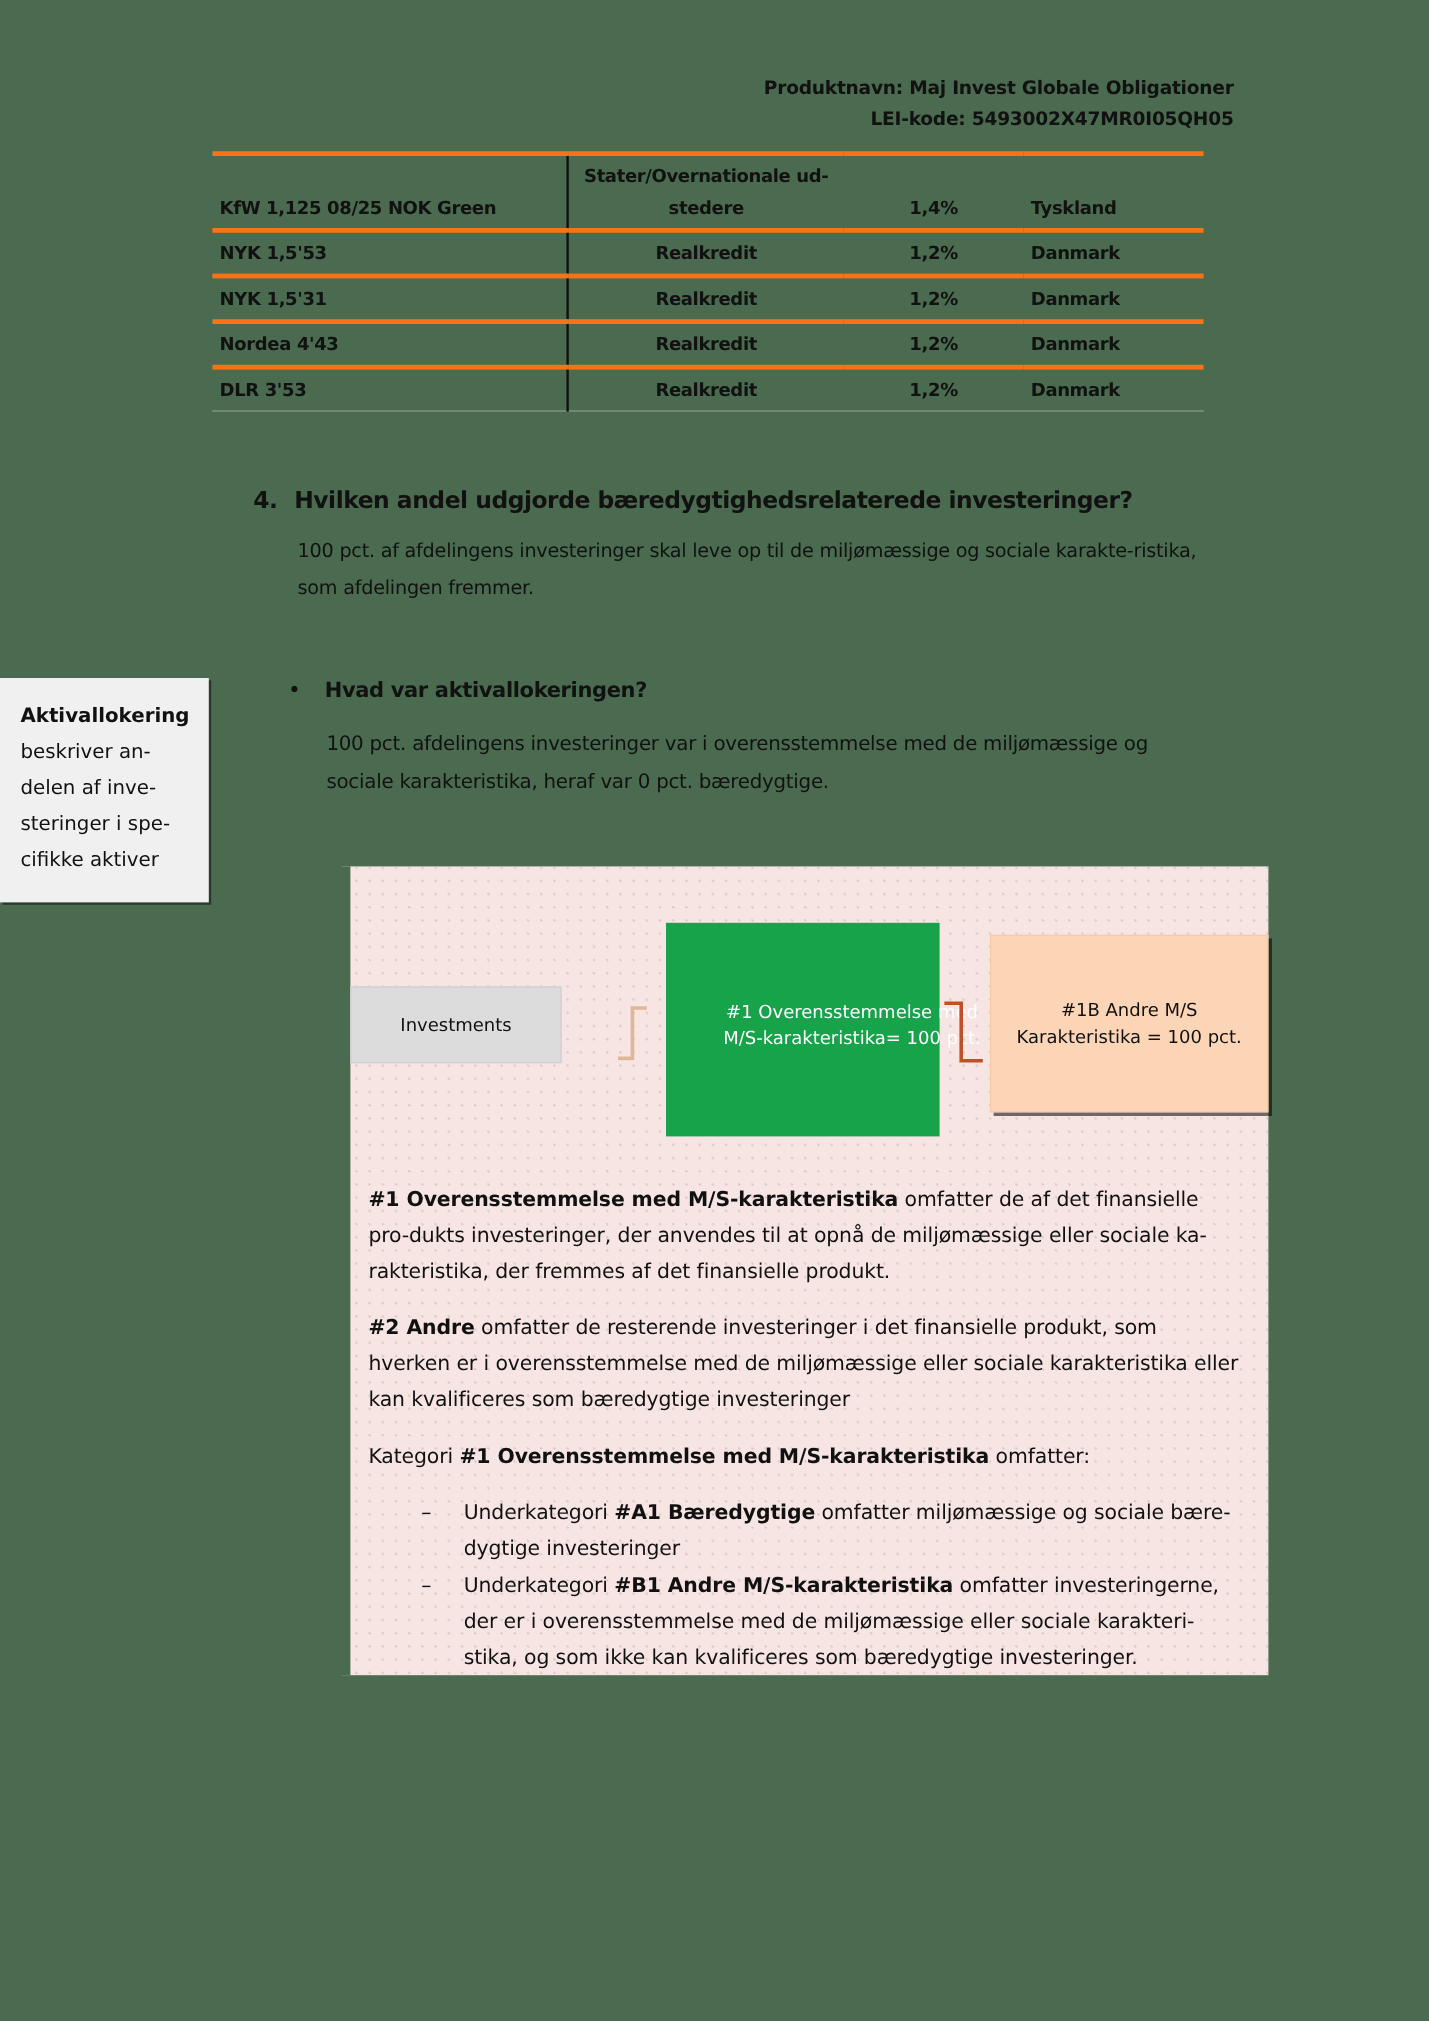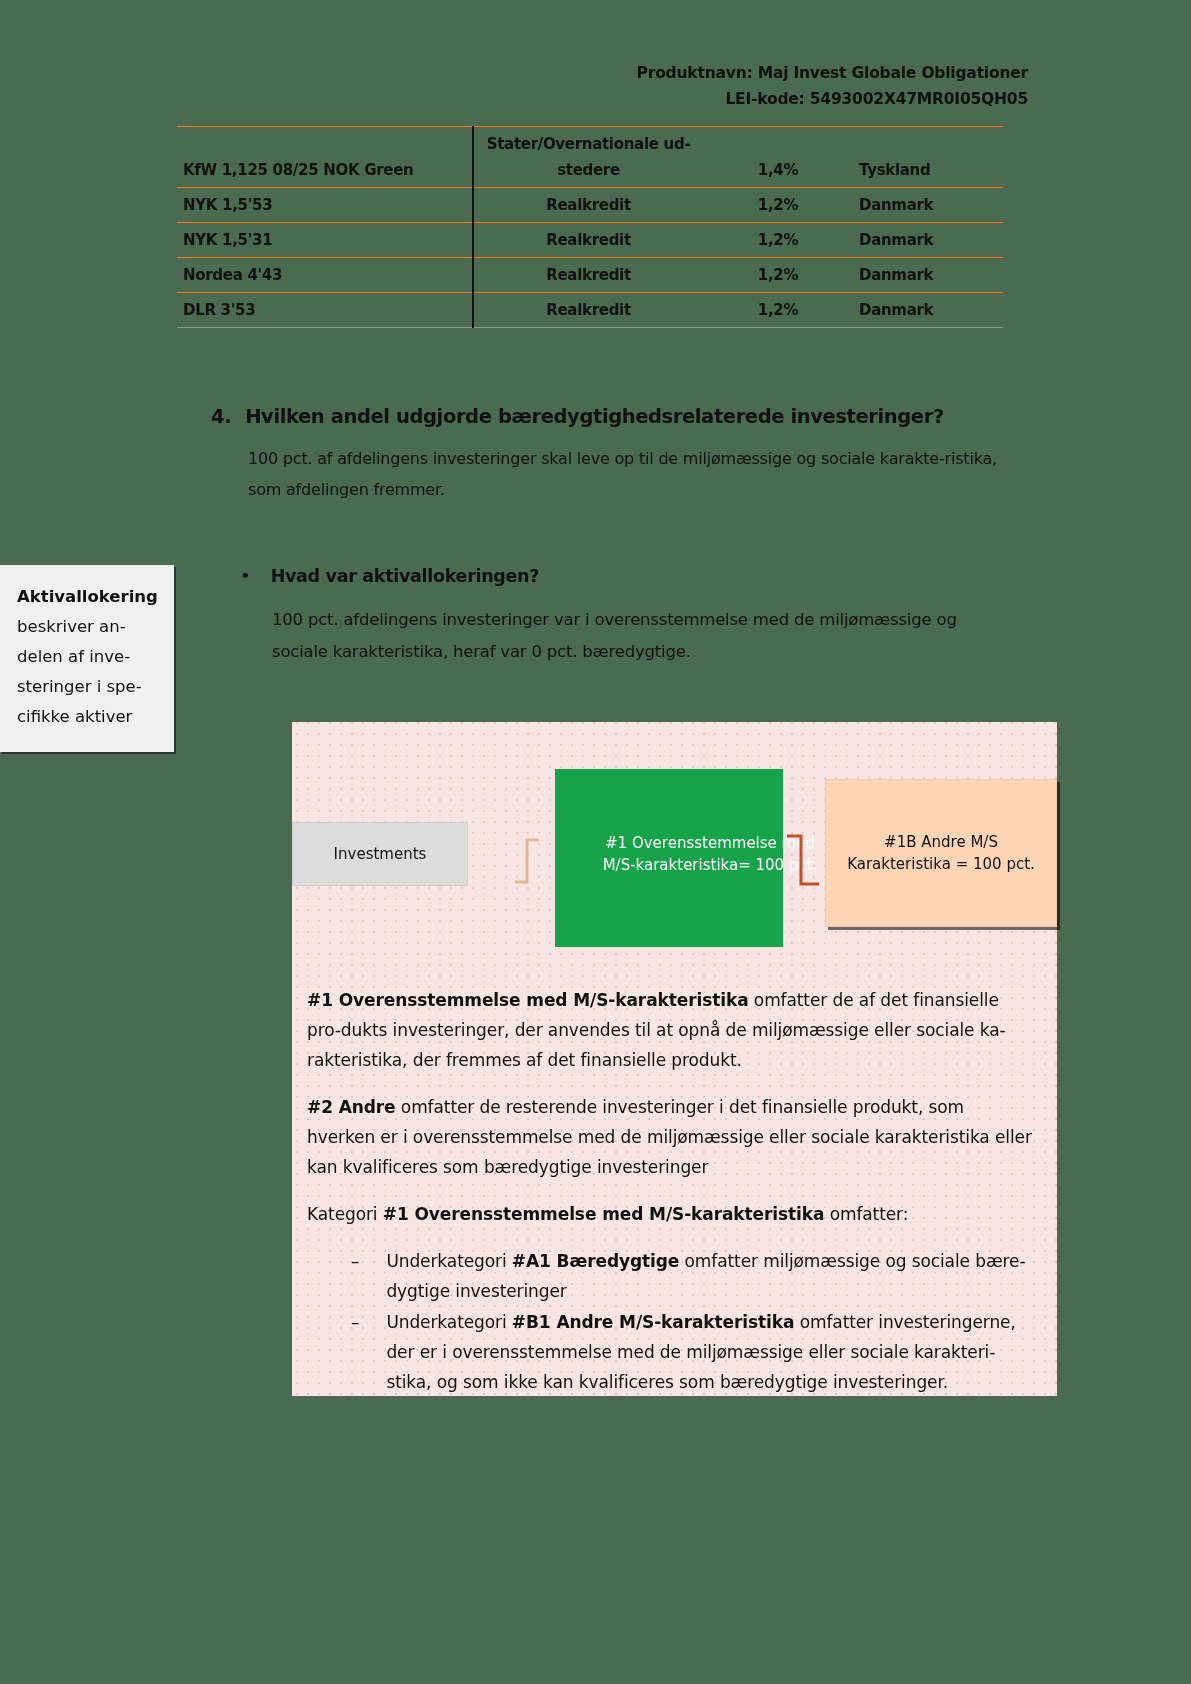--- a/index.html
+++ b/index.html
@@ -42,21 +42,21 @@
     width: 826px;
     border-collapse: collapse;
     font-family: "DejaVu Sans", sans-serif;
     font-size: 15px;
     font-weight: 700;
     color: #111;
     letter-spacing: -0.3px;
   }
   .holdings-table td {
     padding: 4px 6px;
-    border-top: 1px solid #f97316;
+    border-top: 4px solid #f97316;
     vertical-align: bottom;
     line-height: 26px;
   }
   .holdings-table tr:last-child td { border-bottom: 1px solid #8d9b8e; }
   .c-name   { width: 296px; text-align: left; }
   .c-type   { width: 230px; text-align: center; border-left: 2px solid #111; }
   .c-pct    { width: 150px; text-align: center; }
   .c-country{ width: 150px; text-align: left; }
   .hdr-line1 { display: block; text-align: center; }
 

